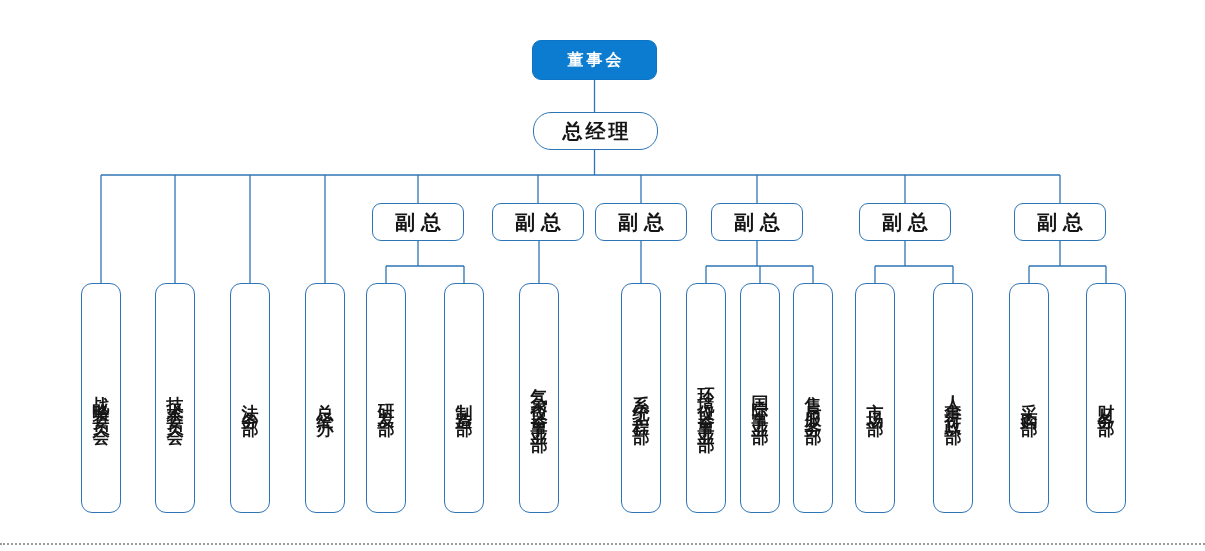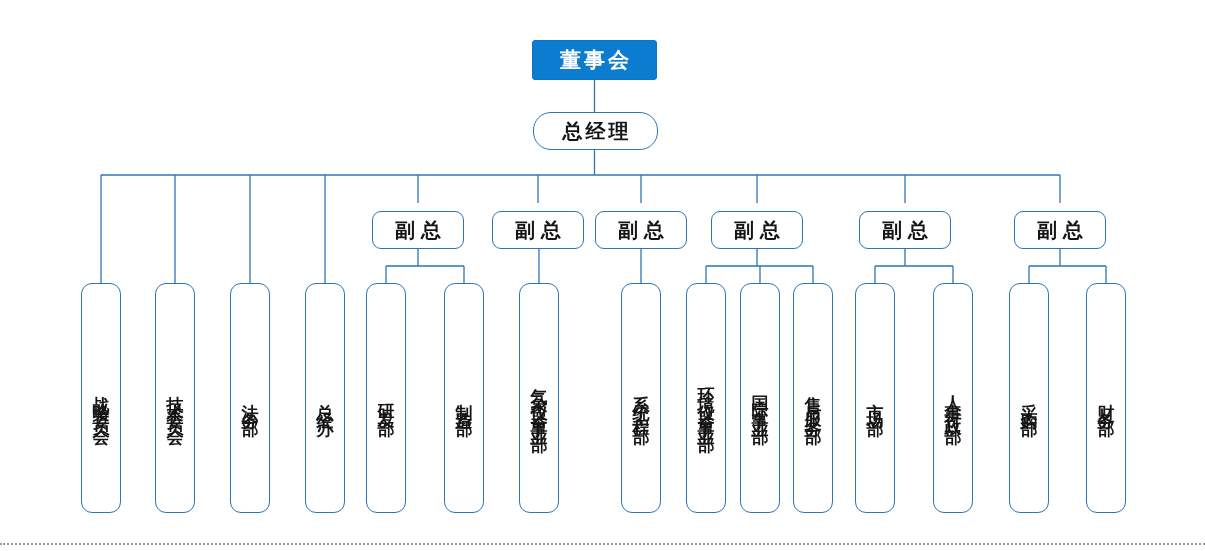--- a/index.html
+++ b/index.html
@@ -31,23 +31,23 @@
     background: #ffffff;
     border: 1.5px solid #2e75b6;
     z-index: 2;
     color: #151515;
   }
   .root-box {
     left: 532px; top: 40px;
     width: 125px; height: 40px;
     background: #0b7ccf;
     border: 1.5px solid #0b74c4;
-    border-radius: 3px;
+    border-radius: 9px;
     color: #ffffff;
-    font-size: 21px;
+    font-size: 16px;
     font-weight: bold;
     letter-spacing: 3px;
     text-indent: 3px;
   }
   .gm-box {
     left: 533px; top: 112px;
     width: 125px; height: 38px;
     border-radius: 18px;
     font-size: 20px;
     font-weight: bold;
@@ -55,21 +55,20 @@
     text-indent: 3px;
   }
   .vp-box {
     top: 203px;
     width: 92px; height: 38px;
     border-radius: 9px;
     font-size: 20px;
     font-weight: bold;
     letter-spacing: 6px;
     text-indent: 6px;
-    margin-top: 8px;
   }
   .dept-box {
     top: 283px;
     width: 40px; height: 230px;
     border-radius: 11px;
   }
   .dept-box .vtext {
     writing-mode: vertical-rl;
     text-orientation: upright;
     font-size: 17px;

